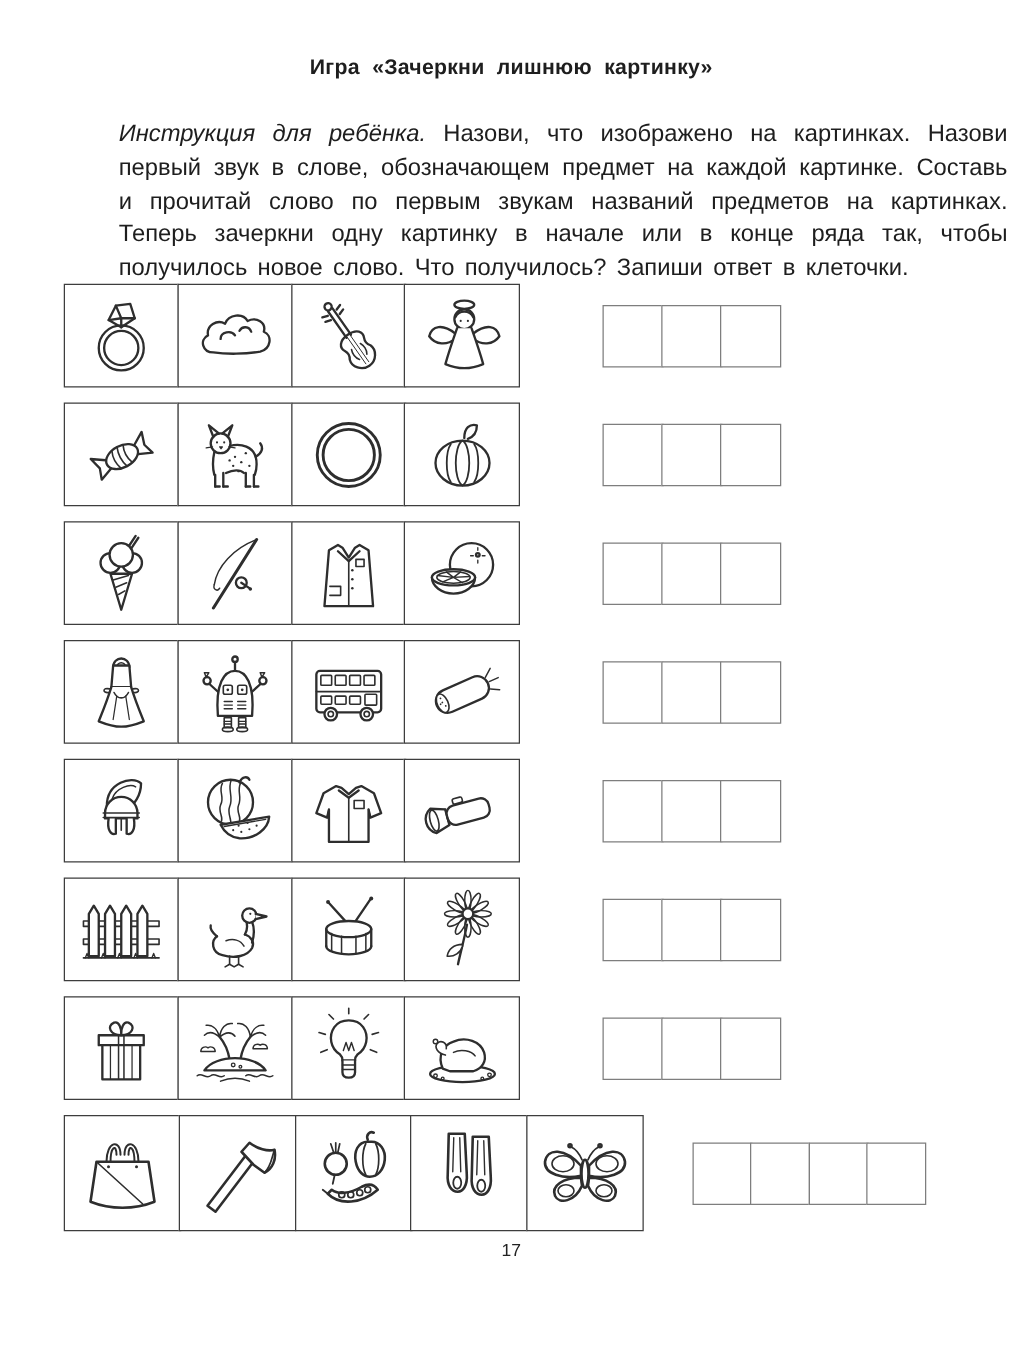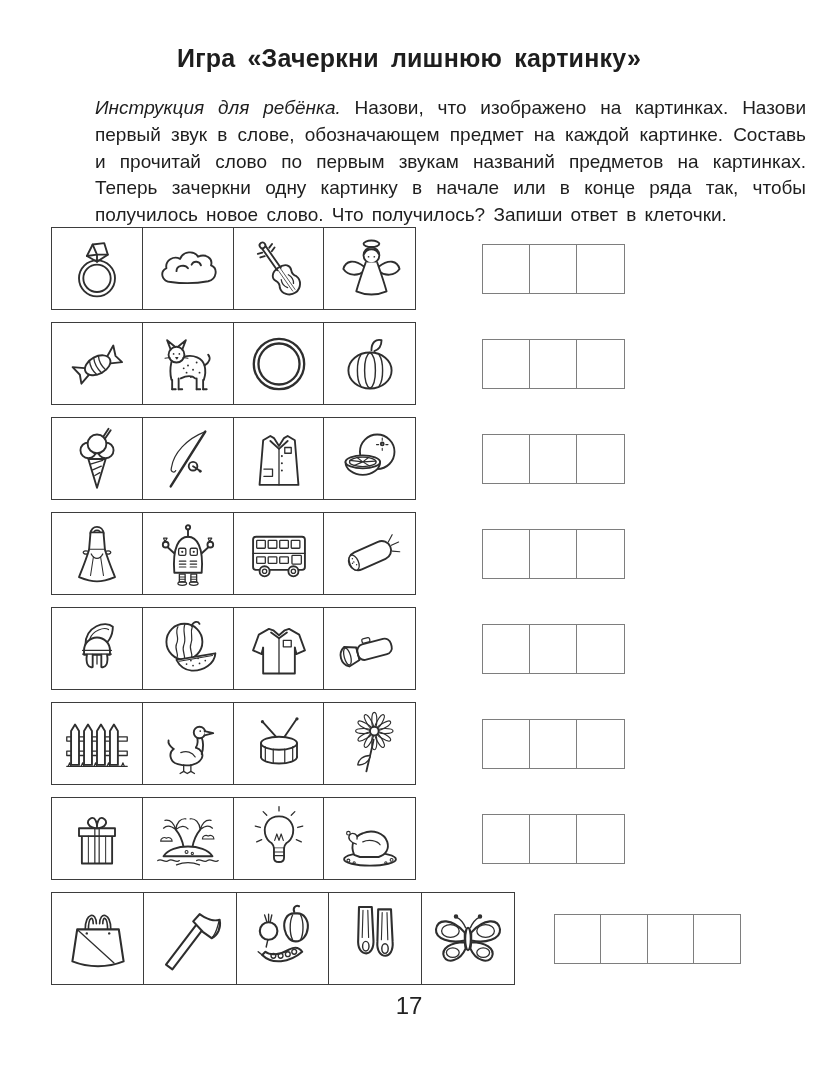--- a/index.html
+++ b/index.html
@@ -2,21 +2,21 @@
 <html lang="ru"><head>
 <meta charset="utf-8">
 <style>
   html,body{margin:0;padding:0;}
   body{
     width:818px;height:1080px;background:#ffffff;position:relative;
     font-family:"Liberation Sans", sans-serif;color:#1e1e1e;overflow:hidden;
   }
   .title{
     position:absolute;top:44px;left:0;right:0;text-align:center;
-    font-size:25px;font-weight:bold;word-spacing:5px;letter-spacing:.2px;
+    font-size:17px;font-weight:bold;word-spacing:5px;letter-spacing:.2px;
   }
   .instruction{
     position:absolute;top:76px;left:55px;width:711px;
     font-size:19px;line-height:26.8px;text-align:justify;word-spacing:3px;margin-left:40px;
   }
   .instruction .lead{font-style:italic;}
   .rows{position:absolute;top:227px;left:51px;}
   .row{position:relative;height:83px;margin-bottom:12px;display:flex;}
   .pic-grid{display:flex;}
   .pic-cell{
@@ -32,21 +32,21 @@
     width:48.6px;height:50px;box-sizing:border-box;background:#fff;
     border:1.4px solid #7e7e7e;
   }
   .answer-cell + .answer-cell{margin-left:-1.4px;}
   .row-5{height:93px;margin-bottom:0;}
   .row-5 .pic-cell{width:94px;height:93px;}
   .row-5 .pic-cell svg{width:80px;height:80px;}
   .row-5 .answer-strip{left:503px;}
   .row-5 .answer-cell{width:47.8px;height:50px;}
   .page-num{
-    position:absolute;top:992px;left:0;right:0;text-align:center;font-size:24px;color:#222;
+    position:absolute;top:992px;left:0;right:0;text-align:center;font-size:14px;color:#222;
   }
 </style>
 </head>
 <body>
 
 <div class="title">Игра  «Зачеркни  лишнюю  картинку»</div>
 
 <p class="instruction"><span class="lead">Инструкция для ребёнка.</span><span> Назови, что изображено на картинках. Назови первый звук в слове, обозначающем предмет на каждой картинке. Составь и прочитай слово по первым звукам названий предметов на картинках. Теперь зачеркни одну картинку в начале или в конце ряда так, чтобы получилось новое слово. Что получилось? Запиши ответ в клеточки.</span></p>
 
 <div class="rows" id="rows">

